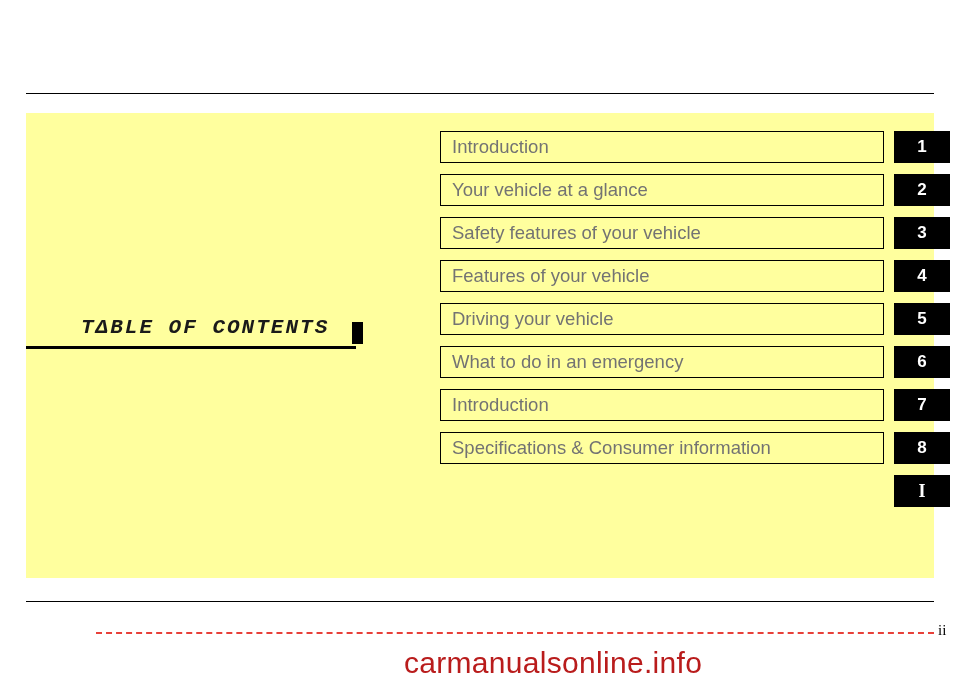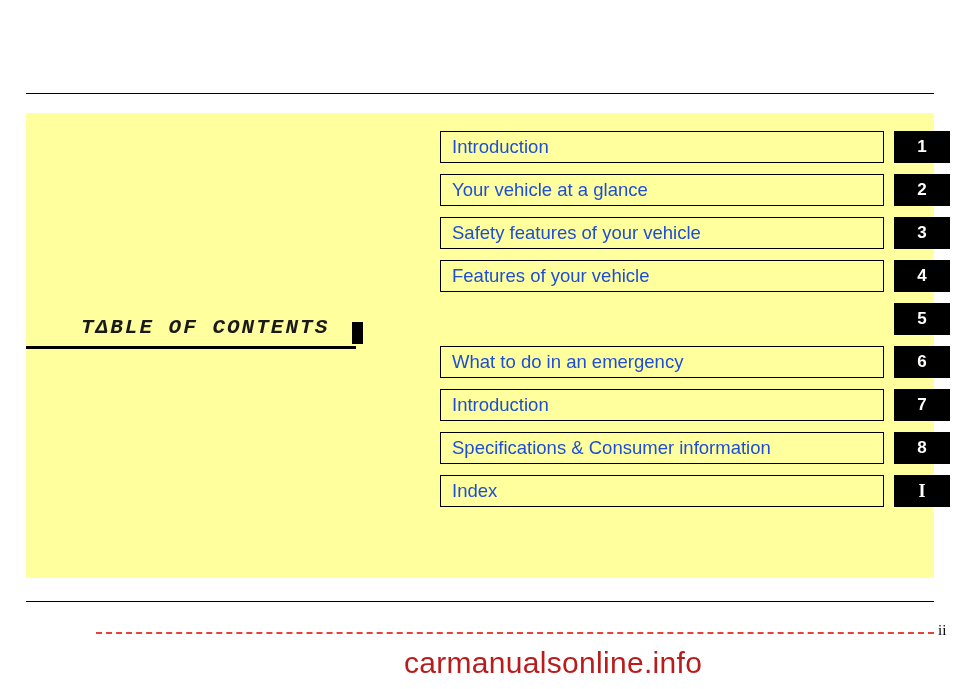--- a/index.html
+++ b/index.html
@@ -112,21 +112,21 @@
     height: 32px;
     border: 1px solid #000000;
     box-sizing: border-box;
     background: transparent;
   }
   .toc-item-label {
     position: absolute;
     left: 11px;
     top: 4px;
     font-size: 18.5px;
-    color: #1d4ed8;
+    color: #737373;
     white-space: nowrap;
     line-height: 22px;
   }
 
   .toc-num {
     position: absolute;
     left: 454px;
     top: 0;
     width: 56px;
     height: 32px;
@@ -214,20 +214,23 @@
     </div>
 
     <div class="toc-row">
       <div class="toc-item">
         <span class="toc-item-label">Features of your vehicle</span>
       </div>
       <div class="toc-num">4</div>
     </div>
 
     <div class="toc-row">
+      <div class="toc-item">
+        <span class="toc-item-label">Driving your vehicle</span>
+      </div>
       <div class="toc-num">5</div>
     </div>
 
     <div class="toc-row">
       <div class="toc-item">
         <span class="toc-item-label">What to do in an emergency</span>
       </div>
       <div class="toc-num">6</div>
     </div>
 
@@ -239,23 +242,20 @@
     </div>
 
     <div class="toc-row">
       <div class="toc-item">
         <span class="toc-item-label">Specifications &amp; Consumer information</span>
       </div>
       <div class="toc-num">8</div>
     </div>
 
     <div class="toc-row">
-      <div class="toc-item">
-        <span class="toc-item-label">Index</span>
-      </div>
       <div class="toc-num serif-i">I</div>
     </div>
 
   </div>
 
   <div class="rule-bottom"></div>
 
   <div class="footer-dashed"></div>
   <div class="footer-page">ii</div>
 

